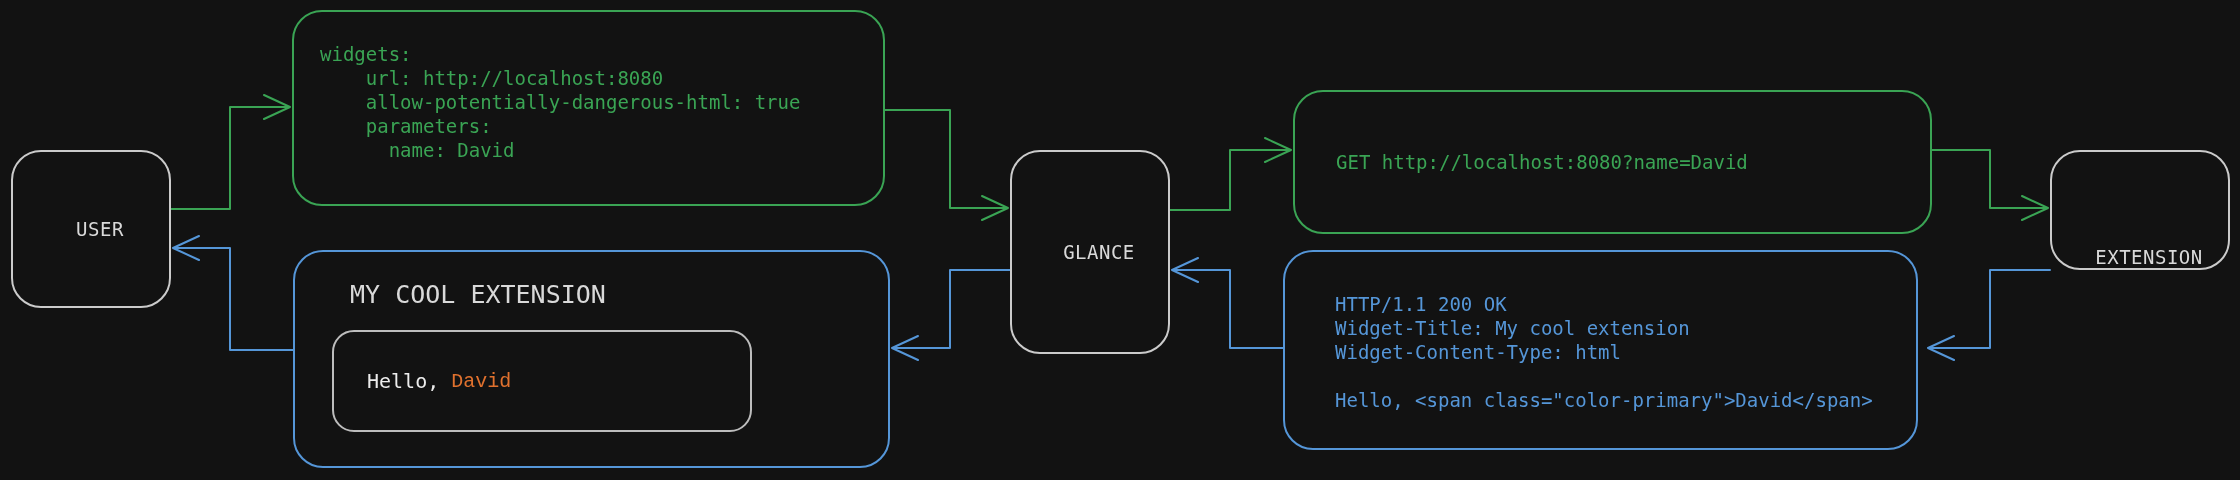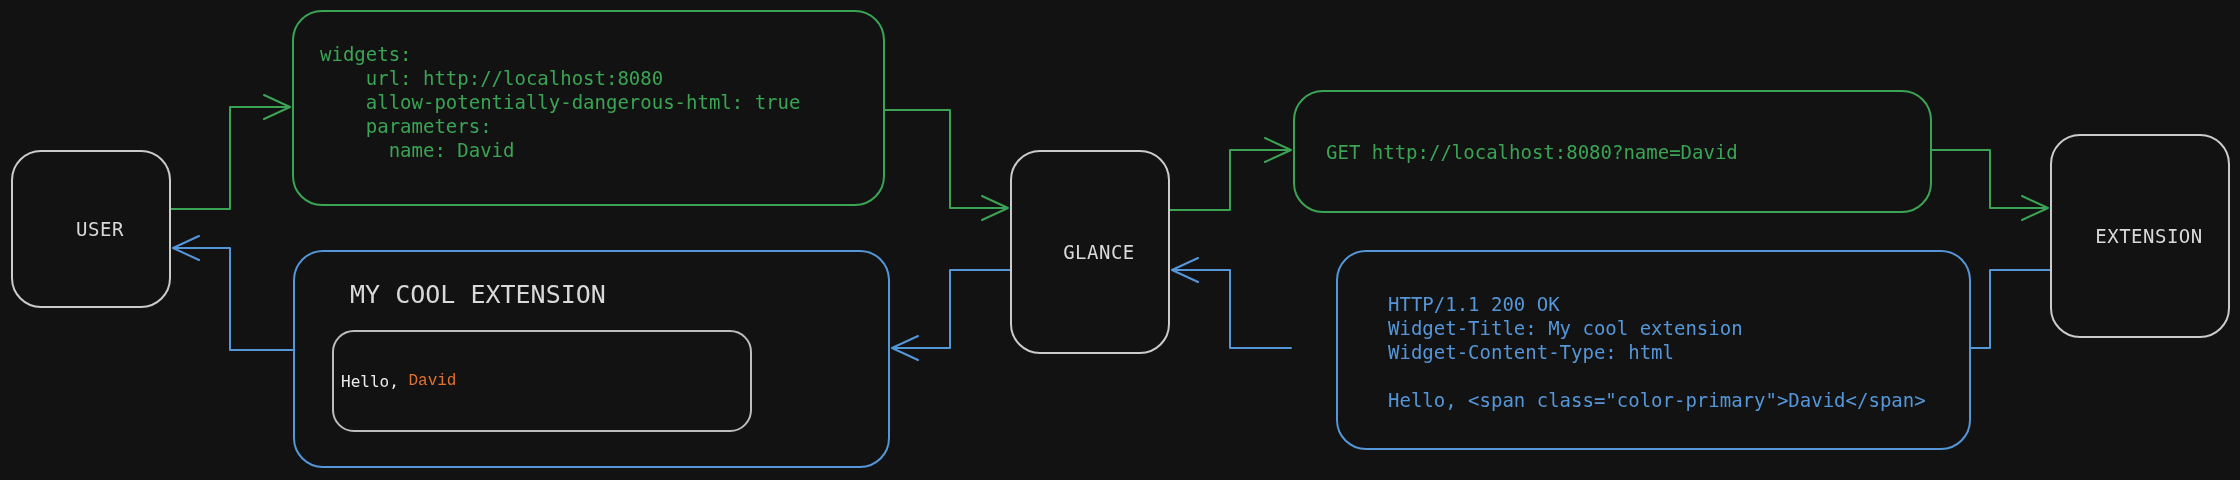--- a/index.html
+++ b/index.html
@@ -27,36 +27,36 @@
     border: 2px solid var(--node-border);
     color: var(--node-text);
     display: flex; align-items: center; justify-content: center;
     font-size: 19px; letter-spacing: 0.5px; padding-left: 18px;
   }
   .green-box { border: 2px solid var(--green); color: var(--green); }
   .blue-box  { border: 2px solid var(--blue);  color: var(--blue); }
   .code-line { height: 24px; line-height: 24px; white-space: pre; font-size: 19px; }
   #user-node      { left: 11px;   top: 150px; width: 160px; height: 158px; }
   #glance-node    { left: 1010px; top: 150px; width: 160px; height: 204px; }
-  #extension-node { left: 2050px; top: 134px; width: 180px; height: 204px; }
+  #extension-node { left: 2050px; top: 150px; width: 180px; height: 120px; align-items: flex-end; }
   #config-box  { left: 292px;  top: 10px;  width: 593px; height: 196px; padding: 30px 8px 0 26px; }
-  #request-box { left: 1293px; top: 90px;  width: 639px; height: 123px;
-                 display: flex; align-items: center; padding-left: 31px; }
+  #request-box { left: 1293px; top: 90px;  width: 639px; height: 144px;
+                 display: flex; align-items: center; padding-left: 41px; }
   #request-box .code-line { height: auto; }
-  #response-box { left: 1336px; top: 250px; width: 635px; height: 200px; padding: 40px 0 0 50px; }
+  #response-box { left: 1283px; top: 250px; width: 635px; height: 200px; padding: 40px 0 0 50px; }
   #widget-box { left: 293px; top: 250px; width: 597px; height: 218px; }
   .widget-title {
     position: absolute; left: 55px; top: 30px; height: 26px; line-height: 26px;
     color: var(--node-text); font-size: 25px; white-space: pre;
   }
   .widget-inner {
     position: absolute; left: 37px; top: 78px; width: 420px; height: 102px;
     border: 2px solid var(--inner-border); border-radius: 22px;
-    display: flex; align-items: center; padding-left: 7px;
-    color: var(--hello-text); font-size: 16px; white-space: pre;
+    display: flex; align-items: center; padding-left: 33px;
+    color: var(--hello-text); font-size: 20px; white-space: pre;
   }
   .greeting-name { color: var(--orange); font-family: Liberation Mono, monospace; }
   svg.wires { position: absolute; left: 0; top: 0; width: 2240px; height: 480px; }
   svg.wires path { fill: none; stroke-width: 2px; stroke-linecap: round; stroke-linejoin: round; }
   svg.wires path.g { stroke: var(--green); }
   svg.wires path.b { stroke: var(--blue); }
 </style>
 </head>
 <body>
 

